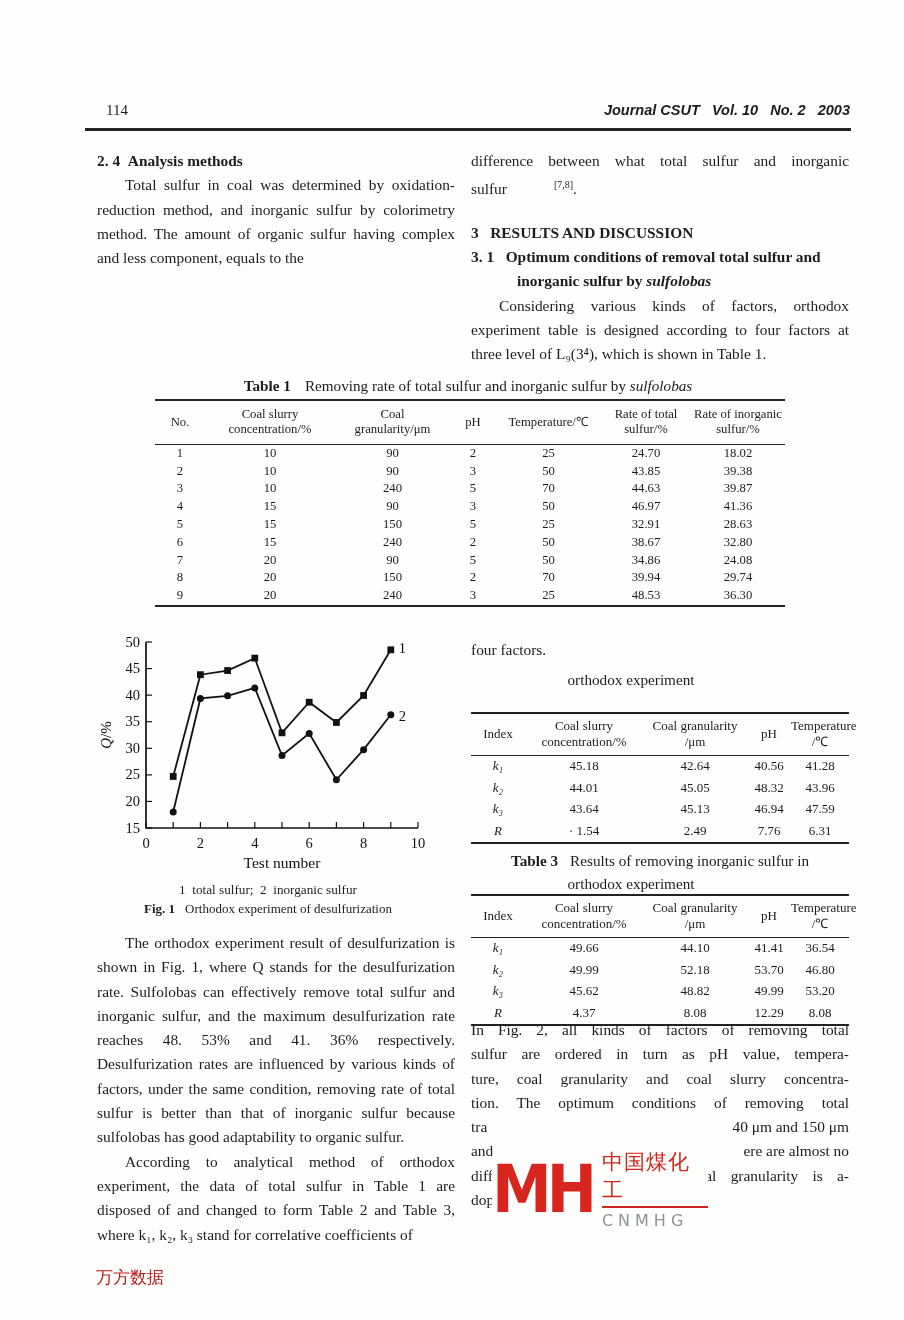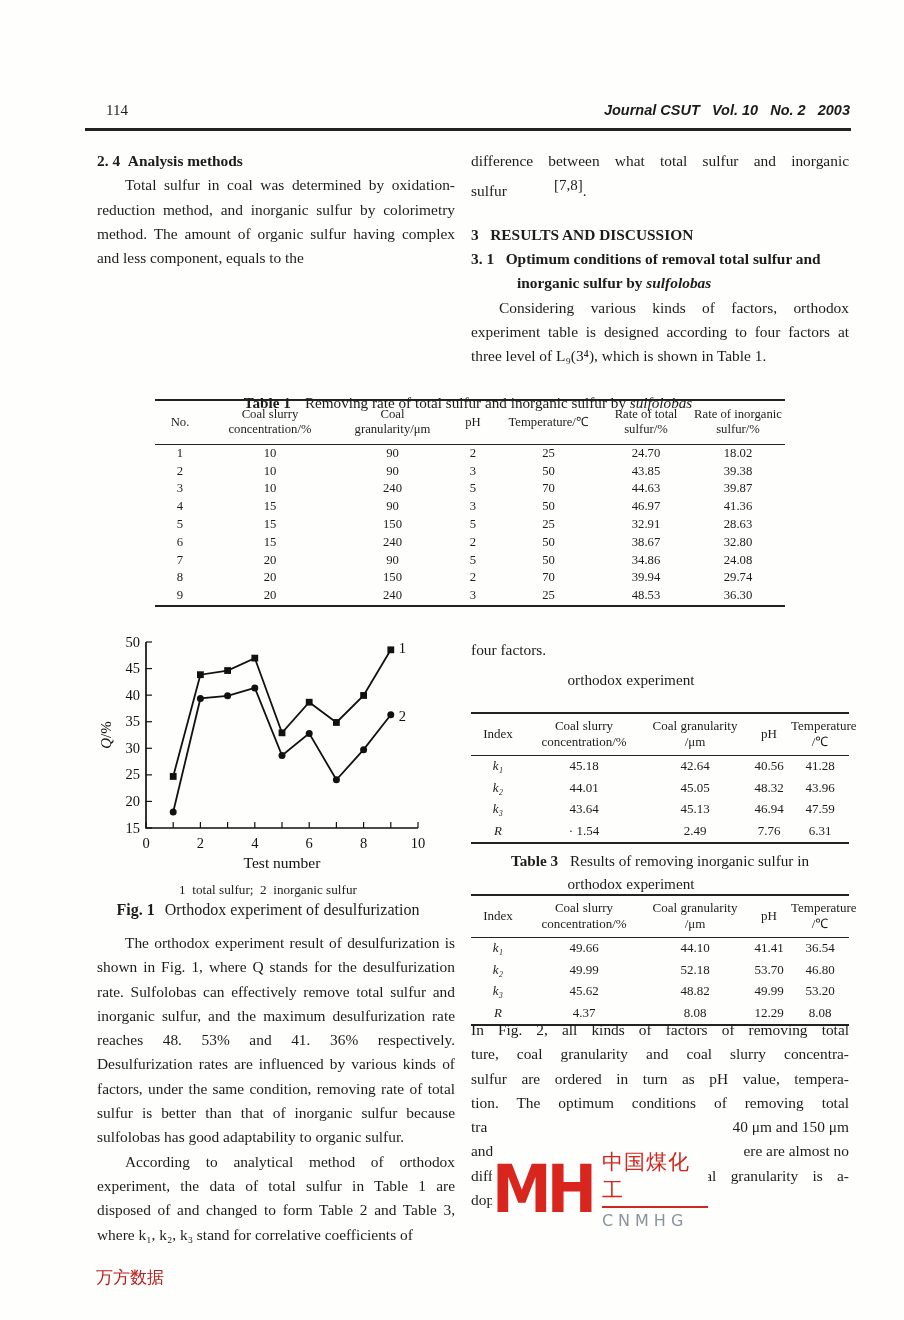--- a/index.html
+++ b/index.html
@@ -13,38 +13,38 @@
   
   .col{position:absolute;font-size:15.4px;line-height:24.3px;text-align:justify;}
   #ltop{left:97px;top:149px;width:358px;}
   #rtop{left:471px;top:149px;width:378px;}
   #lbot{left:97px;top:931px;width:358px;}
   #rbot{left:471px;top:1018px;width:378px;}
   .col p{margin:0;}
   .ind{text-indent:28px;}
   .sechead{font-weight:bold;margin:15px 0 10px 0;text-align:left;}
   .h31{font-weight:bold;padding-left:46px;text-indent:-46px;margin:14px 0 2px 0;text-align:left;}
-  sup{font-size:15px;margin-left:47px;}
+  sup{font-size:10px;margin-left:47px;}
   .contline{margin-bottom:8px;}
   
-  #t1title{position:absolute;left:85px;top:394px;width:766px;text-align:center;font-size:15.2px;}
+  #t1title{position:absolute;left:85px;top:377px;width:766px;text-align:center;font-size:15.2px;}
   #t1title b{margin-right:14px;}
   table.dt{border-collapse:collapse;table-layout:fixed;}
   table.dt th,table.dt td{text-align:center;vertical-align:middle;font-weight:normal;
        white-space:pre-line;padding:0;}
   #t1{position:absolute;left:155px;top:399px;width:630px;font-size:12.7px;
       border-top:2.2px solid #222;border-bottom:2.2px solid #222;}
   #t1 thead tr{height:44px;line-height:15.5px;}
   #t1 thead{border-bottom:1.6px solid #222;}
   #t1 tbody td{height:17.8px;}
   
   #fig1wrap{position:absolute;left:98px;top:634px;width:340px;}
   svg text{font-family:"Liberation Serif",serif;fill:#111;}
   .figleg{text-align:center;font-size:13.2px;margin-top:4px;}
-  .figcap{text-align:center;font-size:16px;margin-top:3px;}
+  .figcap{text-align:center;font-size:13px;margin-top:3px;}
   .figcap b{margin-right:10px;}
   
   .ttitle{position:absolute;left:471px;width:378px;font-size:15.2px;line-height:23px;}
   .ttitle .l1{text-align:center;}
   .ttitle .l1 b{margin-right:12px;}
   .ttitle .l2{text-align:center;margin-left:-58px;}
   .stable{position:absolute;left:471px;width:378px;font-size:13px;
       border-top:2px solid #222;border-bottom:2px solid #222;}
   .stable thead tr{height:42px;line-height:16px;}
   .stable thead{border-bottom:1.4px solid #222;}
@@ -382,22 +382,22 @@
           <td>4.37</td>
           <td>8.08</td>
           <td>12.29</td>
           <td>8.08</td>
         </tr>
       </tbody>
   </table>
 
   <div class="col" id="rbot">
       <div class="pline">In Fig. 2, all kinds of factors of removing total</div>
+      <div class="pline">sulfur are ordered in turn as pH value, tempera-</div>
       <div class="pline">ture, coal granularity and coal slurry concentra-</div>
-      <div class="pline">sulfur are ordered in turn as pH value, tempera-</div>
       <div class="pline">tion. The optimum conditions of removing total</div>
       <div class="pline split">
         <span>tra</span>
         <span>40 μm and 150 μm</span>
       </div>
       <div class="pline split">
         <span>and</span>
         <span>ere are almost no</span>
       </div>
       <div class="pline">differences. So the optimum coal granularity is a-</div>

